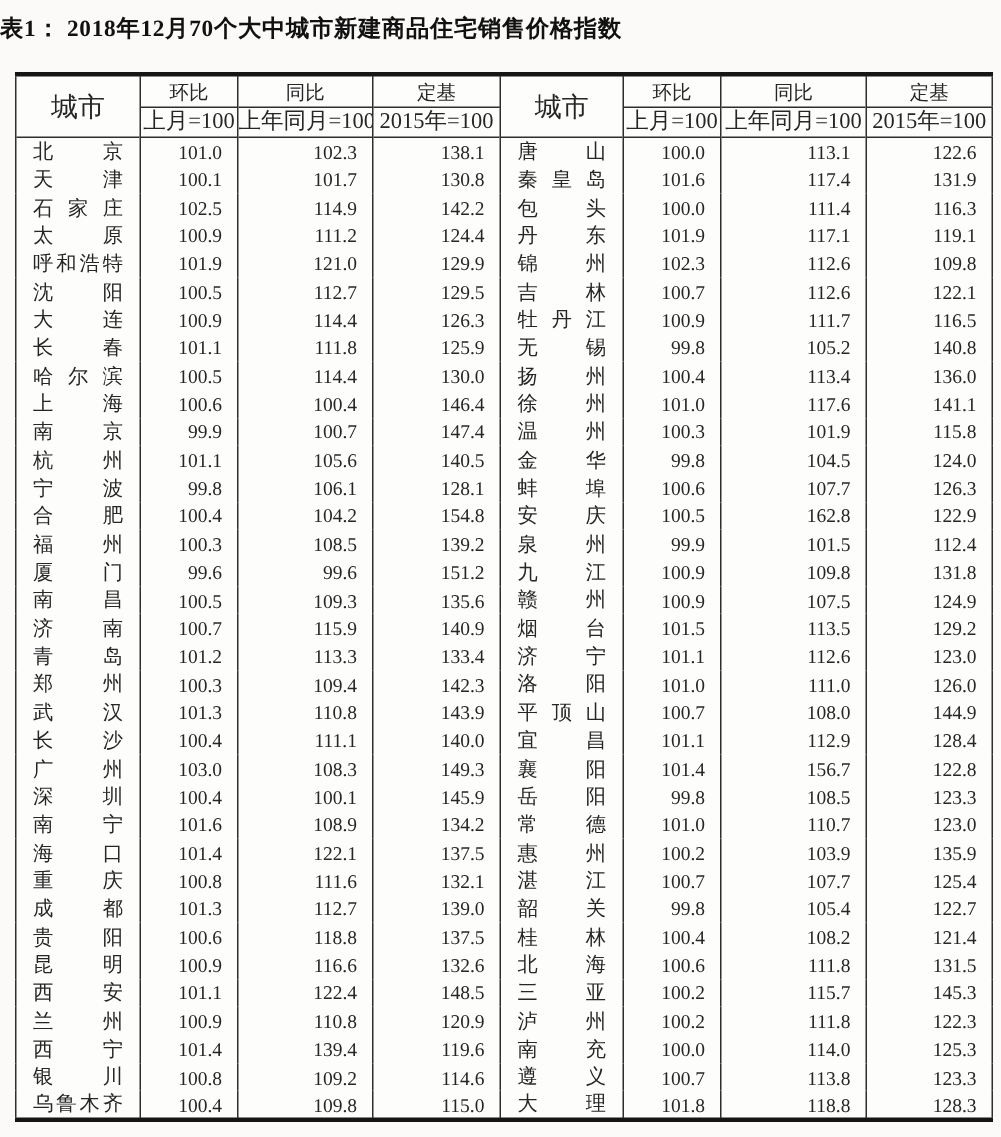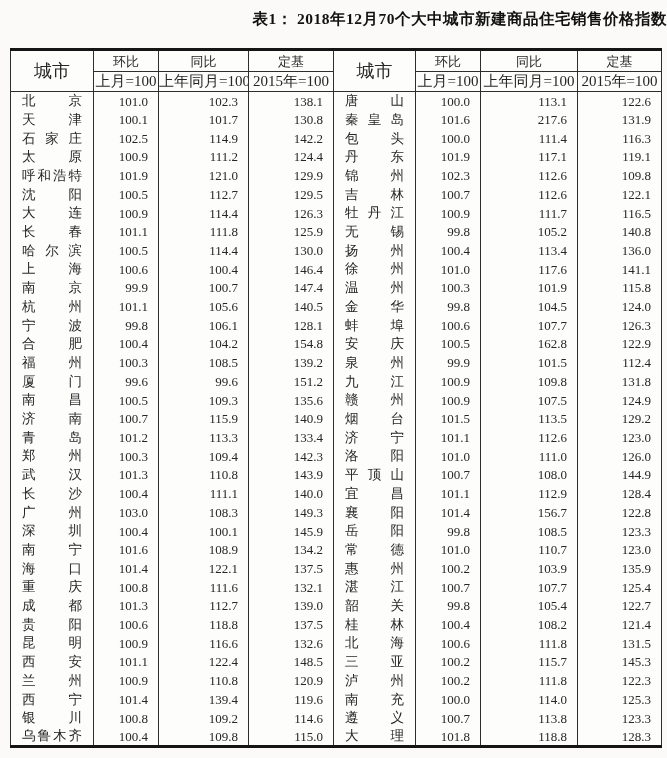--- a/index.html
+++ b/index.html
@@ -6,21 +6,21 @@
   html, body { width: 667px; height: 758px; }
   body {
     background: #fbfaf8;
     font-family: "Liberation Serif", "DejaVu Serif", serif;
     color: #262626;
     overflow: hidden;
   }
   .page { width: 667px; height: 758px; position: relative; }
   .title {
     padding-top: 9px;
-    text-align: right;
+    text-align: left;
     font-size: 15.5px;
     font-weight: bold;
     color: #111;
     letter-spacing: 0.5px;
     white-space: nowrap;
   }
   table.price-table {
     position: absolute;
     left: 10px;
     top: 48px;
@@ -104,21 +104,21 @@
       <td class="num">113.1</td>
       <td class="num">122.6</td>
     </tr>
         <tr>
       <td class="city">天津</td>
       <td class="num">100.1</td>
       <td class="num">101.7</td>
       <td class="num">130.8</td>
       <td class="city">秦皇岛</td>
       <td class="num">101.6</td>
-      <td class="num">217.6</td>
+      <td class="num">117.4</td>
       <td class="num">131.9</td>
     </tr>
         <tr>
       <td class="city">石家庄</td>
       <td class="num">102.5</td>
       <td class="num">114.9</td>
       <td class="num">142.2</td>
       <td class="city">包头</td>
       <td class="num">100.0</td>
       <td class="num">111.4</td>

